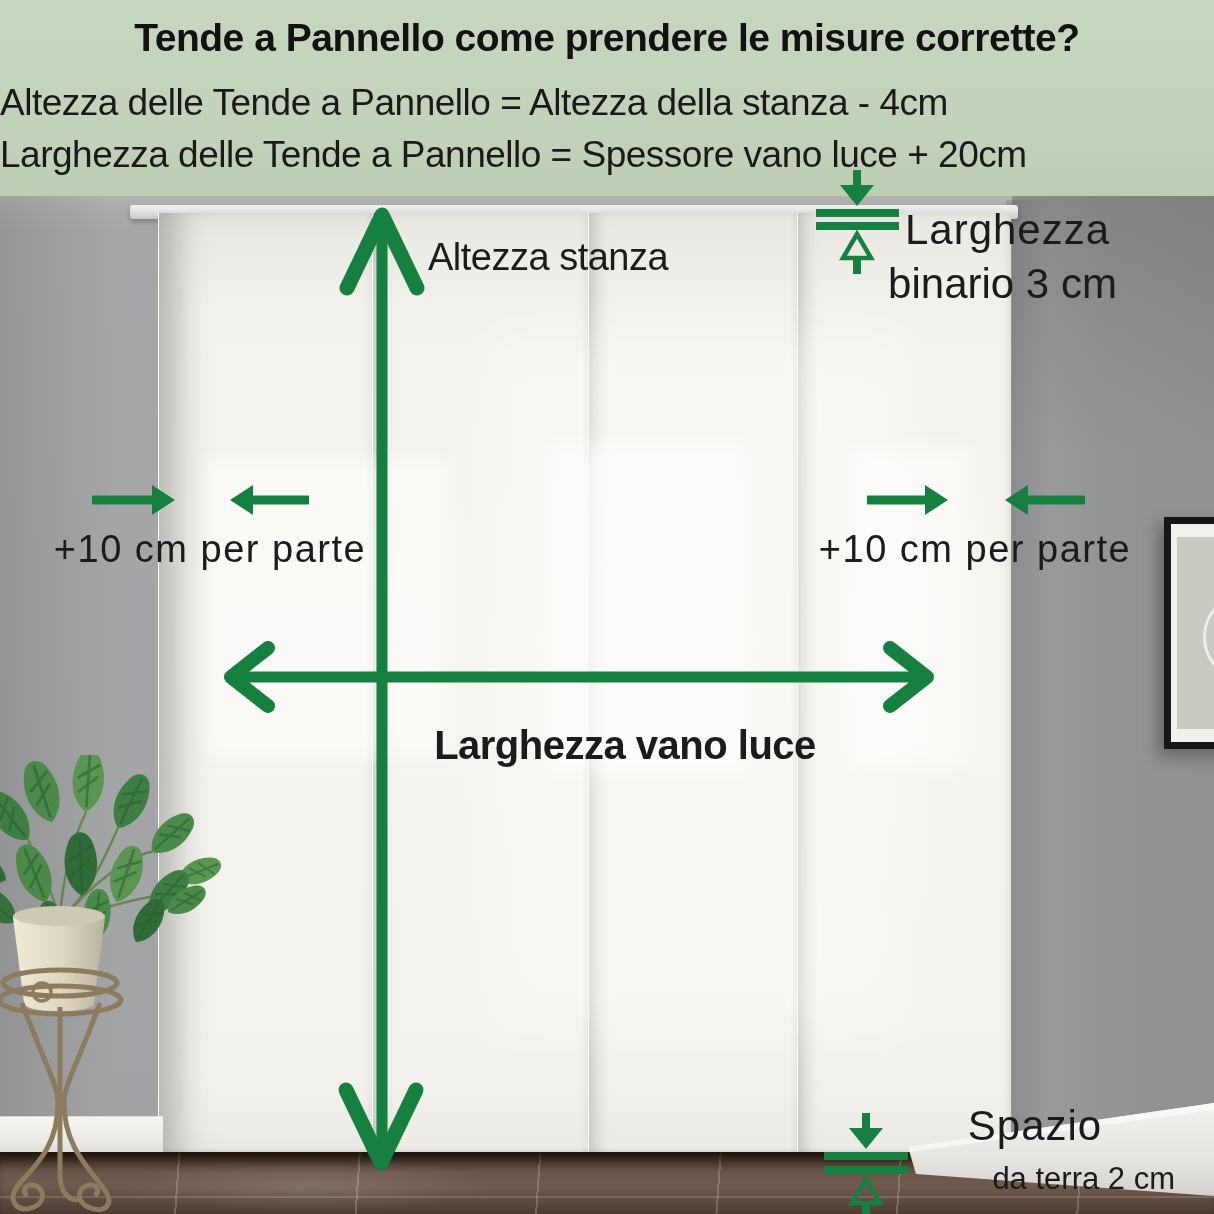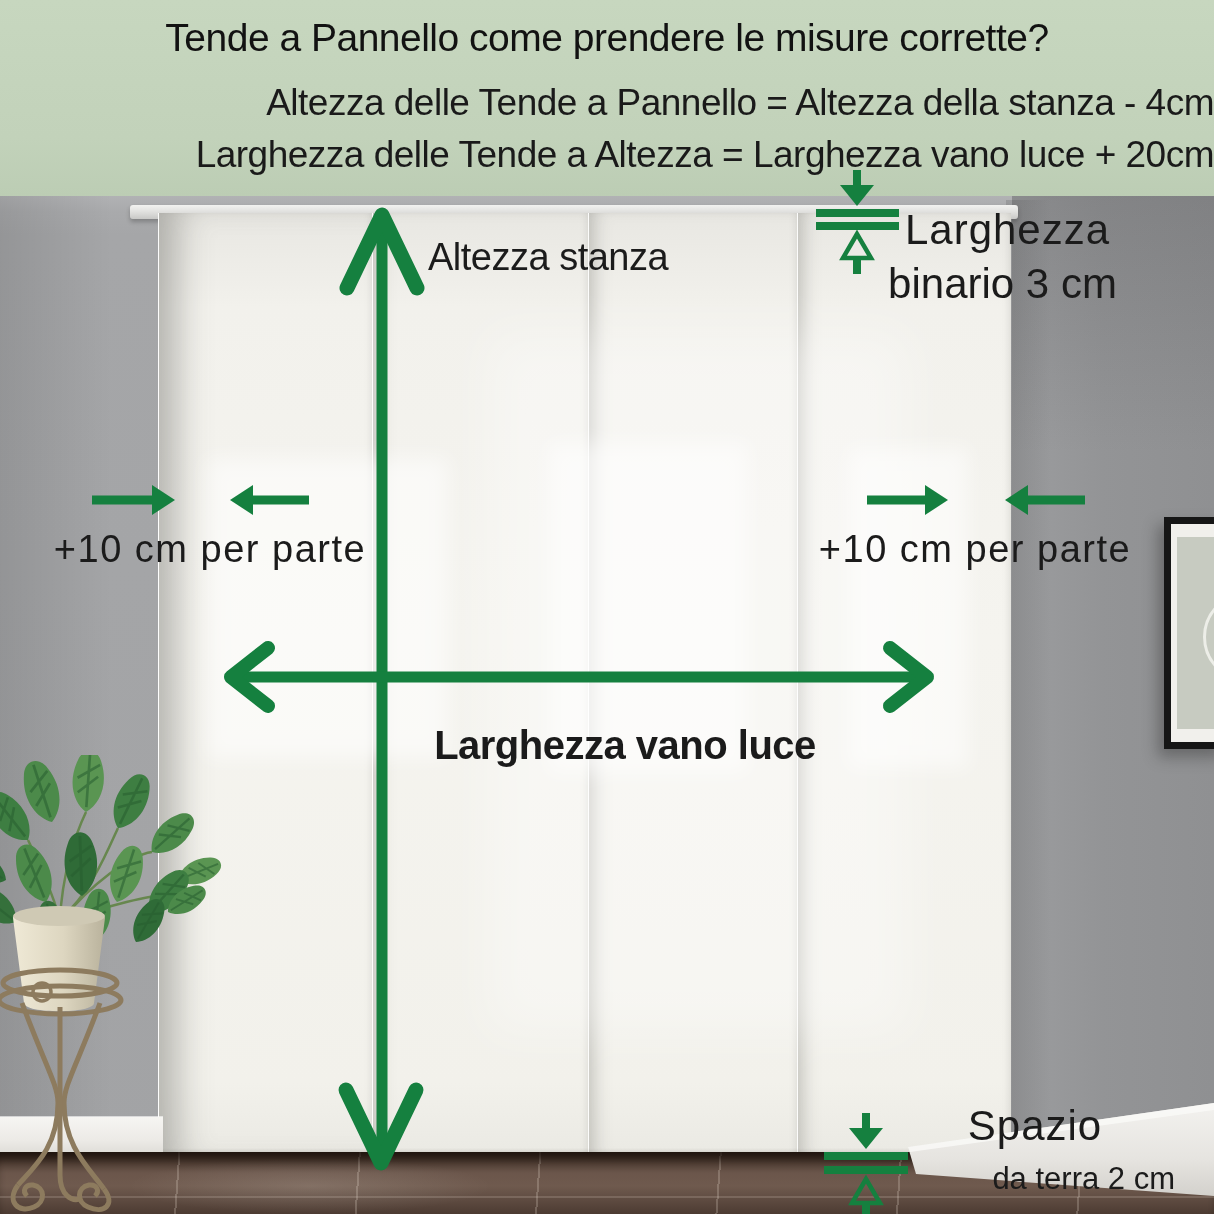--- a/index.html
+++ b/index.html
@@ -9,24 +9,24 @@
     background:#a2a3a5;
   }
   
   .header{
     position:absolute;left:0;top:0;width:1214px;height:196px;
     background:linear-gradient(180deg,#c7d7bf 0%,#c2d2ba 70%,#bccdb4 100%);
     z-index:30;
   }
   .header .title{
     position:absolute;left:0;top:16px;width:100%;text-align:center;
-    font-size:39px;font-weight:normal;color:#121212;letter-spacing:-0.5px;
+    font-size:39px;font-weight:bold;color:#121212;letter-spacing:-0.5px;
   }
   .header .formula{
-    position:absolute;left:0;width:100%;text-align:right;
+    position:absolute;left:0;width:100%;text-align:left;
     font-size:37px;font-weight:normal;color:#1a1a1a;letter-spacing:-0.5px;
   }
   .header .f1{top:82px;}
   .header .f2{top:134px;}
   
   .wall{
     position:absolute;left:0;top:195px;width:1214px;height:1019px;
     background:linear-gradient(180deg,#b1b2b4 0px,#a9aaac 16px,#a5a6a8 40px,#a2a3a5 100%);
   }
   .wall-left-shade{
@@ -270,16 +270,16 @@
   <div class="ann lbl-plus10-left">+10 cm per parte</div>
   <div class="ann lbl-plus10-right">+10 cm per parte</div>
   <div class="ann lbl-spessore1">Larghezza</div>
   <div class="ann lbl-spessore2">binario 3 cm</div>
   <div class="ann lbl-spazio1">Spazio</div>
   <div class="ann lbl-spazio2">da terra 2 cm</div>
 
   <div class="header">
     <div class="title">Tende a Pannello come prendere le misure corrette?</div>
     <div class="formula f1">Altezza delle Tende a Pannello = Altezza della stanza - 4cm</div>
-    <div class="formula f2">Larghezza delle Tende a Altezza = Larghezza vano luce + 20cm</div>
+    <div class="formula f2">Larghezza delle Tende a Pannello = Spessore vano luce + 20cm</div>
   </div>
 
 </div>
 
 </body></html>

